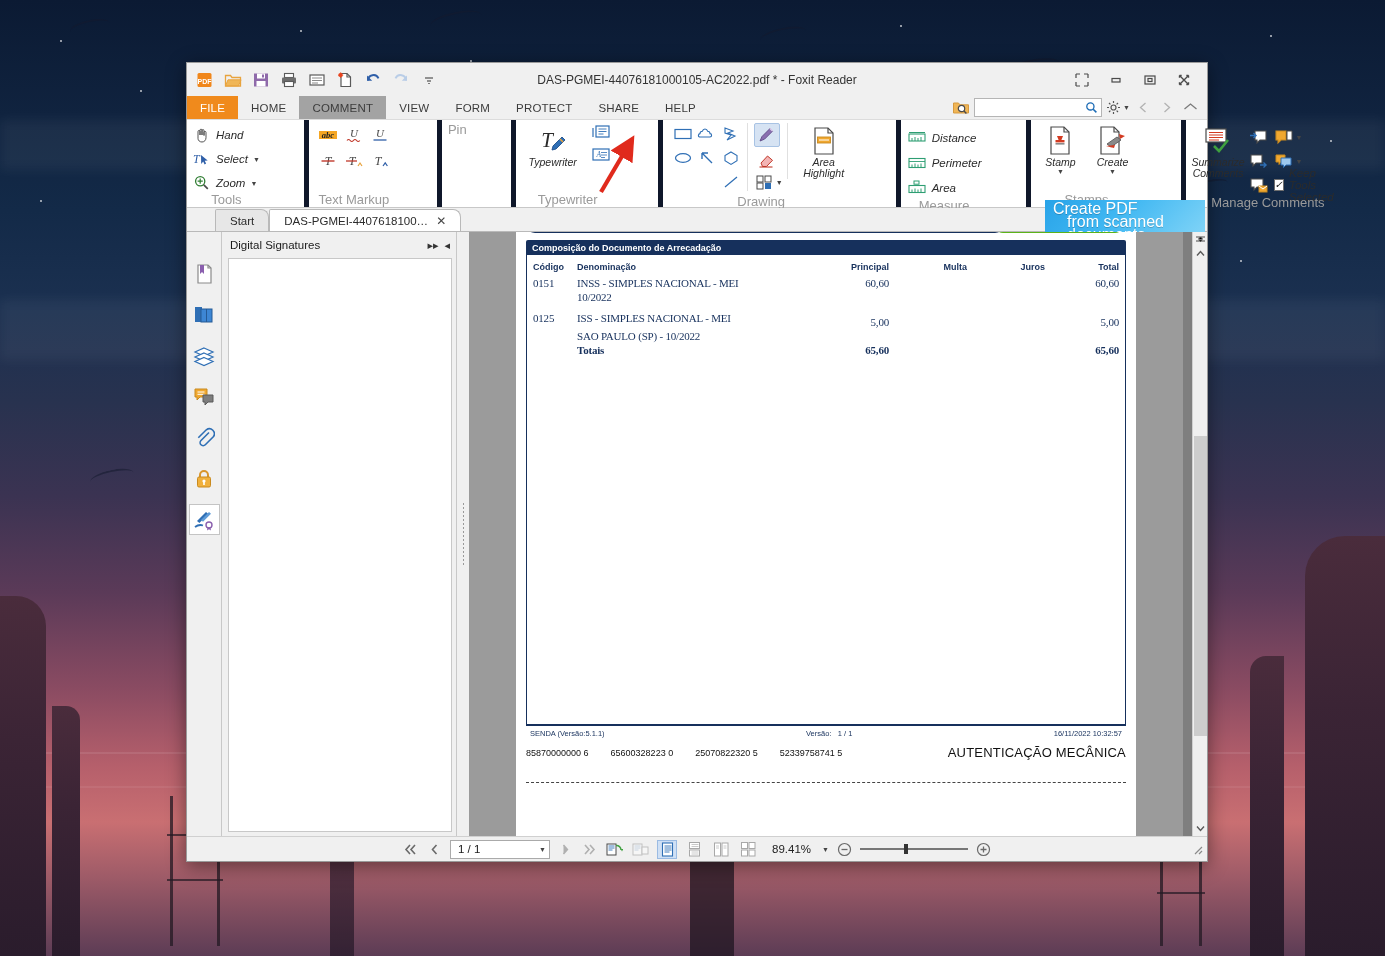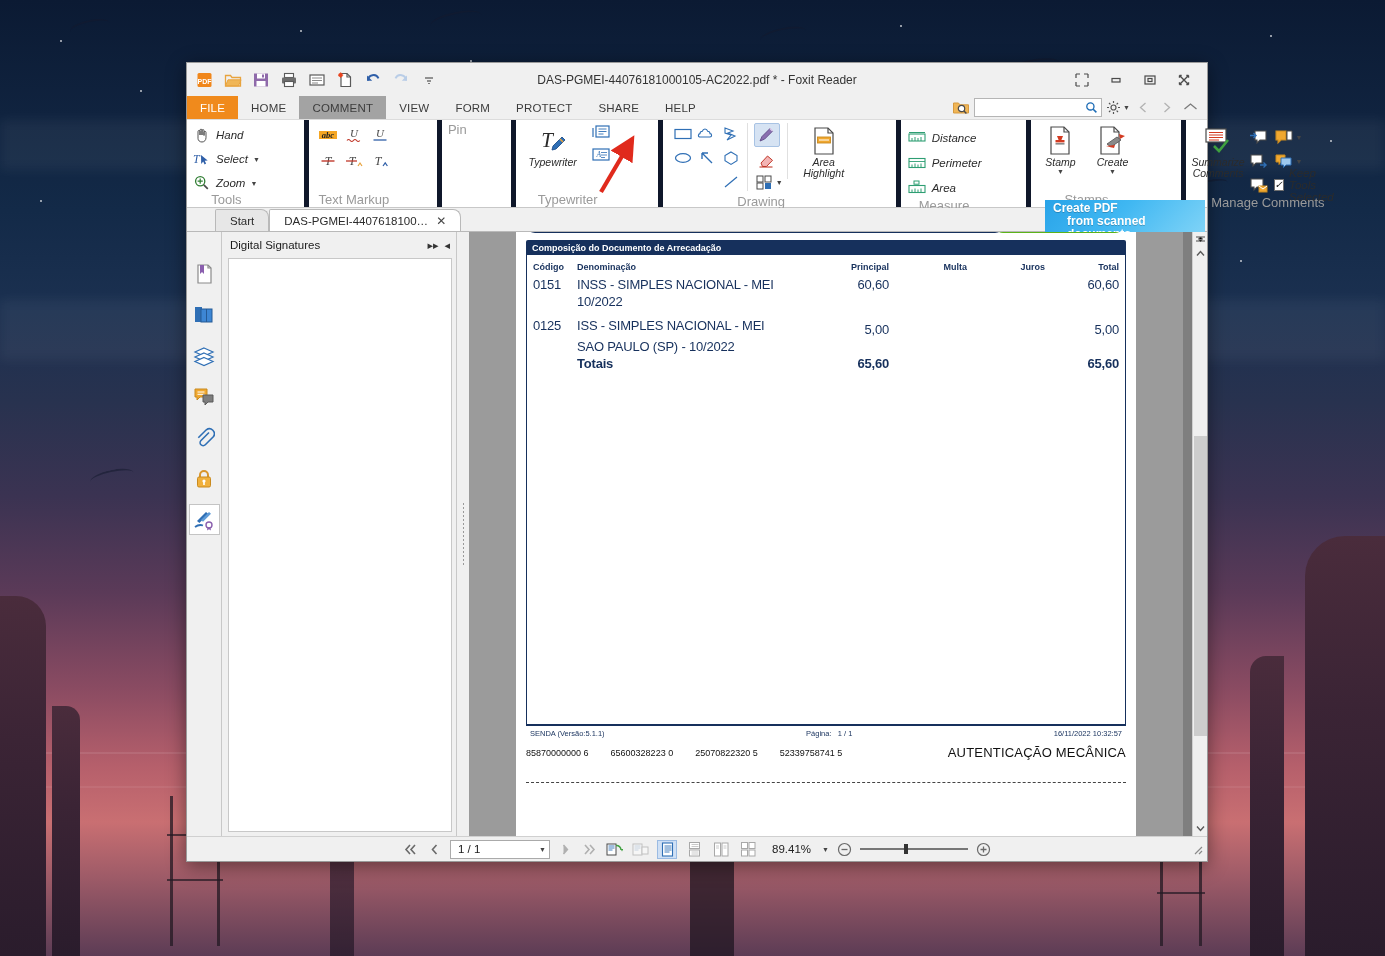--- a/index.html
+++ b/index.html
@@ -198,21 +198,21 @@
   }
   .dtab.active { background: #ffffff; }
   .dtab .x { font-size: 12px; color: #444; }
   #tabs-right { margin-left: auto; display: flex; align-items: center; padding-right: 4px; }
 
   
   #promo {
     position: absolute; right: 2px; top: -8px;
     width: 160px; height: 32px;
     background: linear-gradient(135deg,#29a3e8 0%, #3fb7f2 45%, #7fd3f7 100%);
-    color: #fff; font-size: 12px; font-weight: bold;
+    color: #fff; font-size: 16px; font-weight: normal;
     line-height: 13px;
     padding: 2px 6px 0 8px;
     text-shadow: 0 1px 0 rgba(0,0,0,.2);
     overflow: hidden;
   }
   #promo .l2 { padding-left: 14px; }
 
   
   #main { flex: 1; display: flex; min-height: 0; background: #fff; }
 
@@ -286,21 +286,21 @@
     margin: 0 10px; border: 1px solid #16305c; border-top: none;
     min-height: 470px; padding: 6px 6px 0 6px;
   }
   table.comp { width: 100%; border-collapse: collapse; font-size: 9px; color: #16305c; }
   table.comp th {
     font-weight: bold; text-align: left; padding: 1px 0 4px 0;
     font-family: "Liberation Sans", sans-serif; font-size: 9px;
   }
   table.comp th.num, table.comp td.num { text-align: right; }
   table.comp td {
-    font-family: Liberation Sans, sans-serif; font-size: 13px;
+    font-family: Liberation Serif, serif; font-size: 11px;
     padding: 1px 0; vertical-align: top; letter-spacing: -.2px;
   }
   td.tot { font-weight: bold; padding-top: 14px; }
   td.numtot { font-weight: bold; padding-top: 14px; text-align: right; }
   .sub { font-family: "DejaVu Sans Mono", monospace; font-size: 8.5px; }
 
   #page-footer {
     margin: 0 10px; border-top: 1px solid #16305c;
     display: flex; align-items: center;
     font-size: 7.5px; color: #16305c; height: 16px;
@@ -1037,21 +1037,21 @@
                   <td class="numtot"></td>
                   <td class="numtot">65,60</td>
                 </tr>
               </tbody>
             </table>
           </div>
 
           <div id="page-footer">
             <span>SENDA (Versão:5.1.1)</span>
             <span class="mid">
-              <span>Página:</span>
+              <span>Versão:</span>
               &nbsp;
               <span>1 / 1</span>
             </span>
             <span>16/11/2022 10:32:57</span>
           </div>
 
           <div id="barcode-row">
             <span>85870000000 6</span>
             <span>65600328223 0</span>
             <span>25070822320 5</span>

